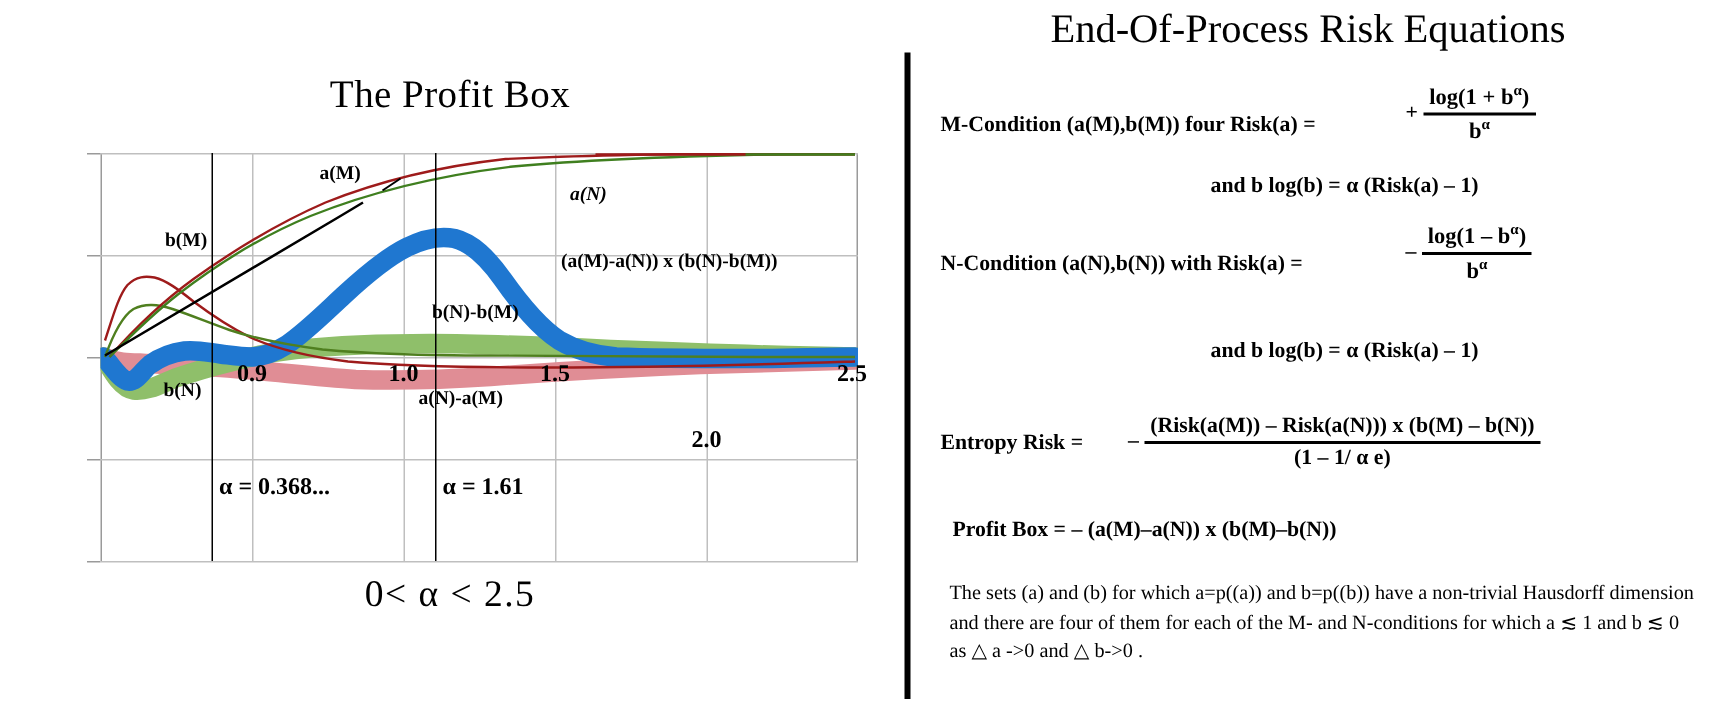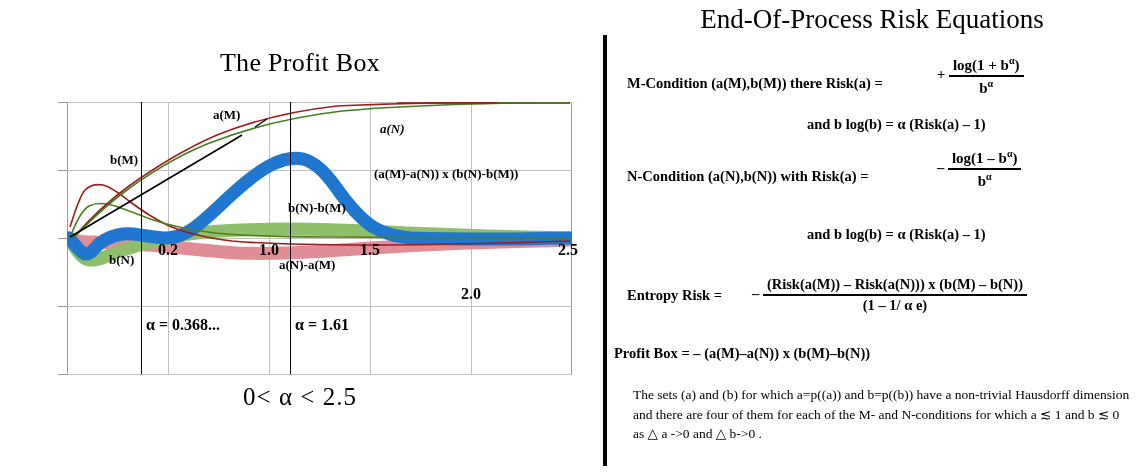--- a/index.html
+++ b/index.html
@@ -97,21 +97,21 @@
       <path fill="none" stroke="#000000" stroke-width="1.4" d="M188,25 L200,17"></path>
 
       <path fill="none" stroke="#9e1b1b" stroke-width="1.6" d="M330,1 L503,1"></path>
       <path fill="none" stroke="#3f7f1f" stroke-width="1.6" d="M430,1 L503,1"></path>
     </svg>
 
     <div class="marker-v" style="left:74px;"></div>
     <div class="marker-v" style="left:223px;"></div>
   </div>
 
-  <div class="xtick" style="left:168px;top:241px;">0.2</div>
+  <div class="xtick" style="left:168px;top:241px;">0.9</div>
   <div class="xtick" style="left:269px;top:241px;">1.0</div>
   <div class="xtick" style="left:370px;top:241px;">1.5</div>
   <div class="xtick" style="left:471px;top:241px;margin-top:44px;">2.0</div>
   <div class="xtick" style="left:568px;top:241px;">2.5</div>
 
   <div class="curve-label" style="left:213px;top:107px;">a(M)</div>
   <div class="curve-label" style="left:380px;top:121px;font-style:italic;">a(N)</div>
   <div class="curve-label" style="left:110px;top:152px;">b(M)</div>
   <div class="curve-label" style="left:109px;top:206px;margin-top:46px;">b(N)</div>
   <div class="curve-label" style="left:374px;top:166px;">(a(M)-a(N)) x (b(N)-b(M))</div>
@@ -123,21 +123,21 @@
 
   <div id="alpha-range">0&lt; α &lt; 2.5</div>
 </div>
 
 <div id="divider"></div>
 
 <div id="right-panel">
 
   <div id="eq-title">End-Of-Process Risk Equations</div>
 
-  <div class="eqrow" style="left:20px;top:75px;">M-Condition (a(M),b(M)) there  Risk(a)  =</div>
+  <div class="eqrow" style="left:20px;top:75px;">M-Condition (a(M),b(M)) four  Risk(a)  =</div>
   <div class="eqrow bigfrac" style="left:330px;top:55px;">
     <span>+</span>
     <span class="frac">
       <span class="num"><span>log(1 + b</span><sup class="pw">α</sup><span>)</span></span>
       <span class="den"><span>b</span><sup class="pw">α</sup></span>
     </span>
   </div>
   <div class="eqrow" style="left:200px;top:116px;">and  b log(b) = α (Risk(a) – 1)</div>
 
   <div class="eqrow" style="left:20px;top:168px;">N-Condition (a(N),b(N)) with  Risk(a)  =</div>
@@ -152,16 +152,16 @@
 
   <div class="eqrow" style="left:20px;top:287px;">Entropy Risk =</div>
   <div class="eqrow" style="left:145px;top:276px;">
     <span>–</span>
     <span class="frac">
       <span class="num">(Risk(a(M)) – Risk(a(N))) x (b(M) – b(N))</span>
       <span class="den">(1  – 1/ α e)</span>
     </span>
   </div>
 
-  <div class="eqrow" style="left:7px;top:345px;">Profit Box = – (a(M)–a(N)) x (b(M)–b(N))</div>
+  <div class="eqrow" style="left:28px;top:345px;">Profit Box = – (a(M)–a(N)) x (b(M)–b(N))</div>
 
   <div id="para">The sets (a) and (b) for which a=p((a)) and b=p((b)) have a non-trivial Hausdorff dimension and there are four of them for each of the M- and N-conditions for which  a ≲ 1  and  b ≲ 0  as △ a -&gt;0   and  △ b-&gt;0 .</div>
 </div>
 
 </body></html>

